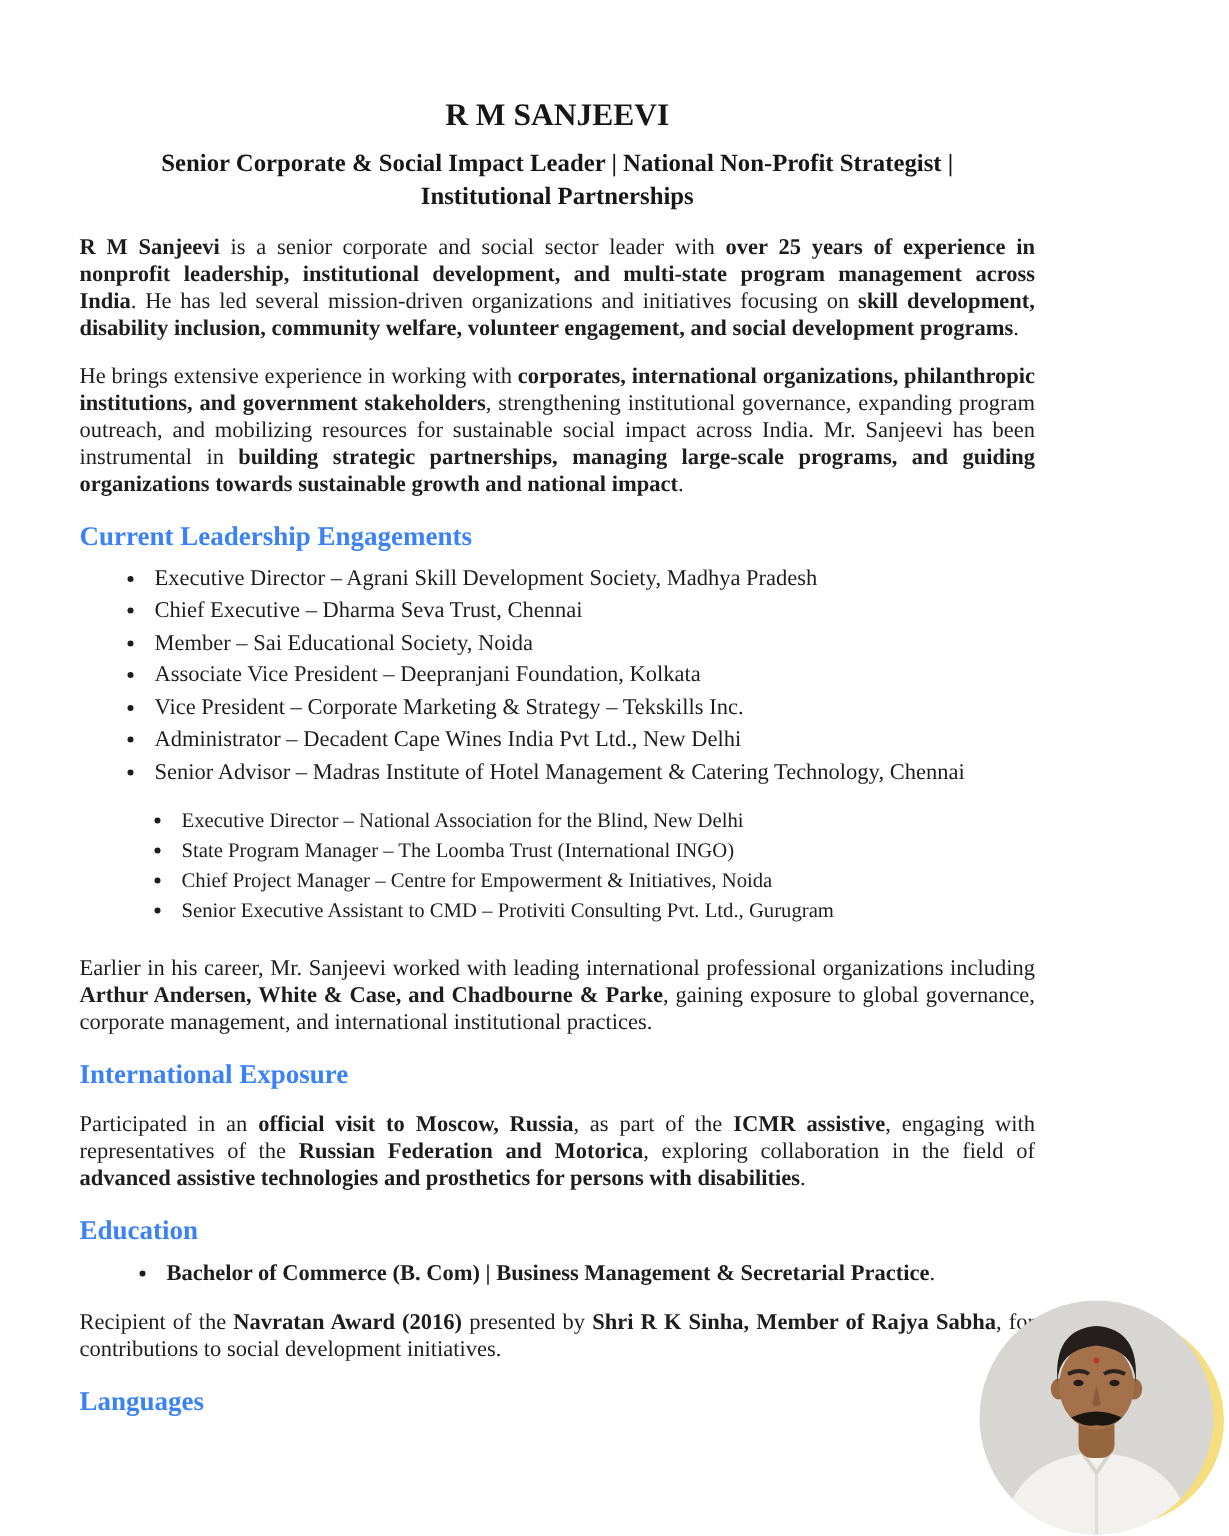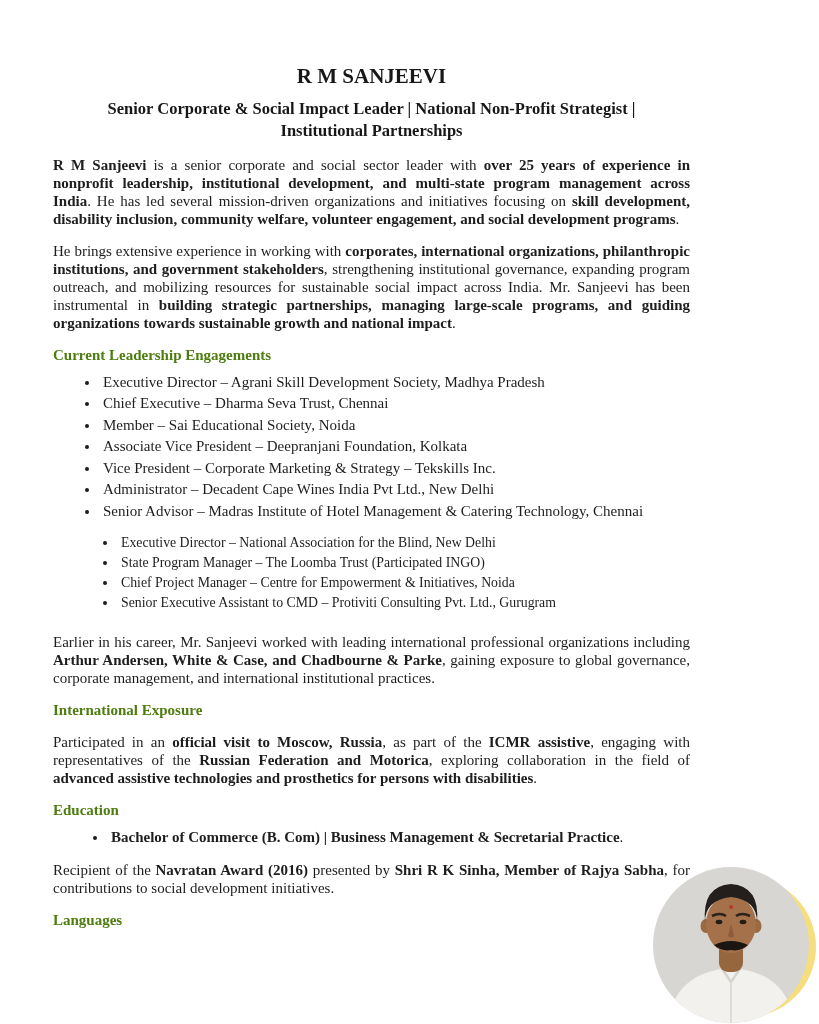--- a/index.html
+++ b/index.html
@@ -36,23 +36,23 @@
   }
   .para {
     margin: 14px 0 0;
     font-size: 15px;
     line-height: 1.2;
     text-align: justify;
   }
   .para.extra-gap { margin-top: 21px; }
   .heading {
     margin: 15px 0 0;
-    font-size: 15px;
+    font-size: 18px;
     font-weight: 700;
-    color: #4d7c0f;
+    color: #3b82f6;
   }
   ul { list-style: disc; }
   ul.list-main {
     margin: 9px 0 0;
     padding-left: 47px;
     font-size: 15px;
     line-height: 1.3;
   }
   ul.list-main li { padding-left: 3px; margin-top: 2px; }
   ul.list-sub {
@@ -104,21 +104,21 @@
       <li><span>Member – Sai Educational Society, Noida</span></li>
       <li><span>Associate Vice President – Deepranjani Foundation, Kolkata</span></li>
       <li><span>Vice President – Corporate Marketing &amp; Strategy – Tekskills Inc.</span></li>
       <li><span>Administrator – Decadent Cape Wines India Pvt Ltd., New Delhi</span></li>
       <li><span>Senior Advisor – Madras Institute of Hotel Management &amp; Catering Technology, Chennai</span></li>
     </ul>
 
   <ul class="list-sub">
 
   <li><span>Executive Director – National Association for the Blind, New Delhi</span></li>
-      <li><span>State Program Manager – The Loomba Trust (Participated INGO)</span></li>
+      <li><span>State Program Manager – The Loomba Trust (International INGO)</span></li>
       <li><span>Chief Project Manager – Centre for Empowerment &amp; Initiatives, Noida</span></li>
       <li><span>Senior Executive Assistant to CMD – Protiviti Consulting Pvt. Ltd., Gurugram</span></li>
     </ul>
 
   <p class="para extra-gap"><span>Earlier in his career, Mr. Sanjeevi worked with leading international professional organizations including </span><b>Arthur Andersen, White &amp; Case, and Chadbourne &amp; Parke</b><span>, gaining exposure to global governance, corporate management, and international institutional practices.</span></p>
 
   <h3 class="heading">International Exposure</h3>
 
   <p class="para"><span>Participated in an </span><b>official visit to Moscow, Russia</b><span>, as part of the </span><b>ICMR assistive</b><span>, engaging with representatives of the </span><b>Russian Federation and Motorica</b><span>, exploring collaboration in the field of </span><b>advanced assistive technologies and prosthetics for persons with disabilities</b><span>.</span></p>
 

